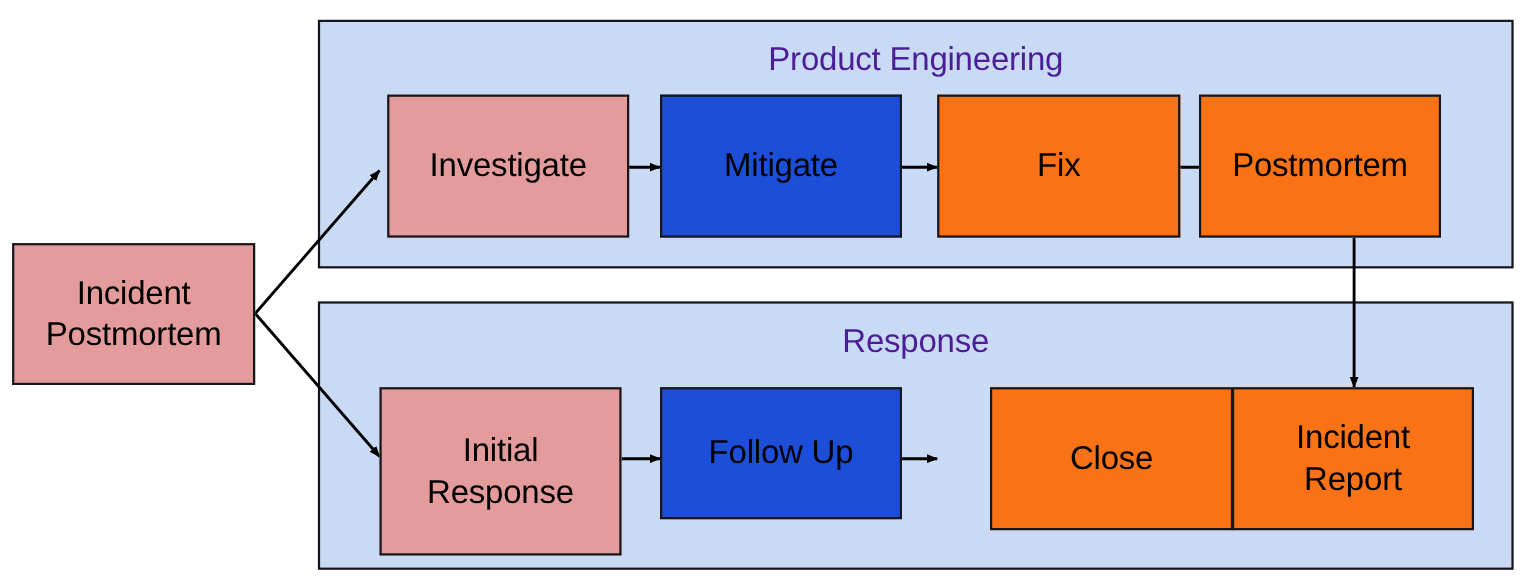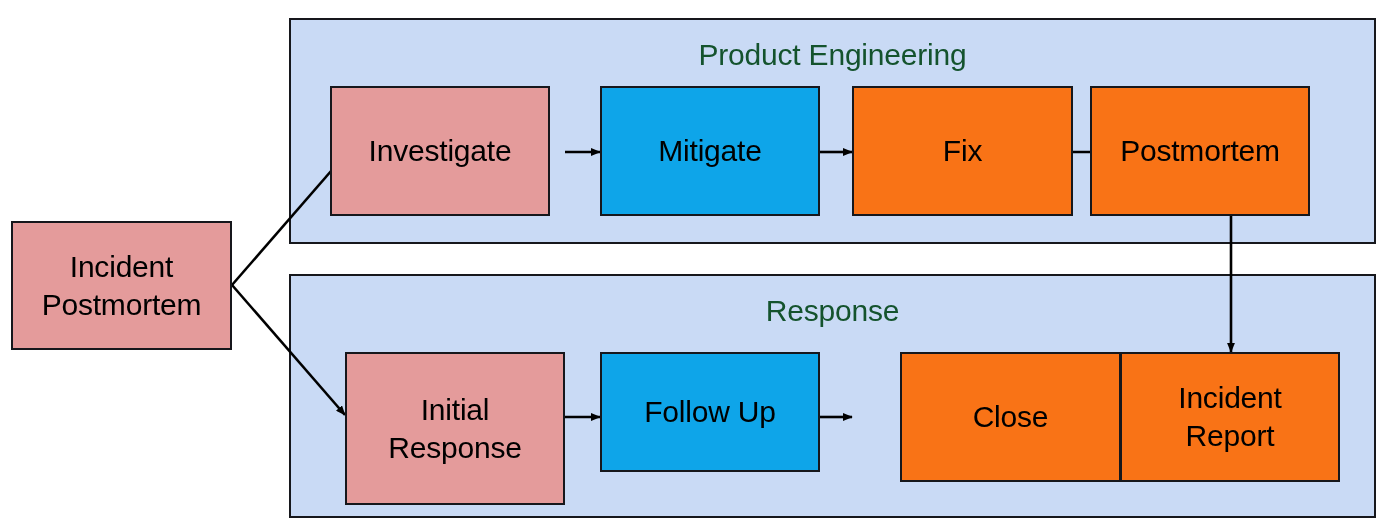--- a/index.html
+++ b/index.html
@@ -21,40 +21,40 @@
     border: 2px solid #16171c;
     box-sizing: border-box;
   }
   .lane-title {
     position: absolute;
     left: 0;
     right: 0;
     text-align: center;
     font-size: 30px;
     line-height: 34px;
-    color: #14532d;
+    color: #4c1d95;
     letter-spacing: -0.2px;
     white-space: nowrap;
   }
   .node {
     position: absolute;
     box-sizing: border-box;
     border: 2px solid #16171c;
     display: flex;
     align-items: center;
     justify-content: center;
     text-align: center;
     font-size: 30px;
     line-height: 38px;
     color: #000000;
     letter-spacing: -0.2px;
   }
   .node span { display: block; padding: 0 4px; }
   .fill-red    { background: #e49b9b; }
-  .fill-yellow { background: #0ea5e9; }
+  .fill-yellow { background: #1d4ed8; }
   .fill-green  { background: #f97316; }
   svg.edges {
     position: absolute;
     left: 0;
     top: 0;
     width: 1386px;
     height: 526px;
     overflow: visible;
     pointer-events: none;
   }
@@ -98,21 +98,21 @@
     <polyline points="1231,216 1231,352" fill="none" stroke="#000000" stroke-width="2.6" marker-end="url(#arrowhead)"></polyline>
   </svg>
 
   <div class="node fill-red" style="left:11px; top:221px; width:221px; height:129px;">
     <span>
         <span>Incident</span>
         <span>Postmortem</span>
       </span>
   </div>
 
-  <div class="node fill-red" style="left:330px; top:86px; width:220px; height:130px;">
+  <div class="node fill-red" style="left:352px; top:86px; width:220px; height:130px;">
     <span>Investigate</span>
   </div>
 
   <div class="node fill-yellow" style="left:600px; top:86px; width:220px; height:130px;">
     <span>Mitigate</span>
   </div>
 
   <div class="node fill-green" style="left:852px; top:86px; width:221px; height:130px;">
     <span>Fix</span>
   </div>

